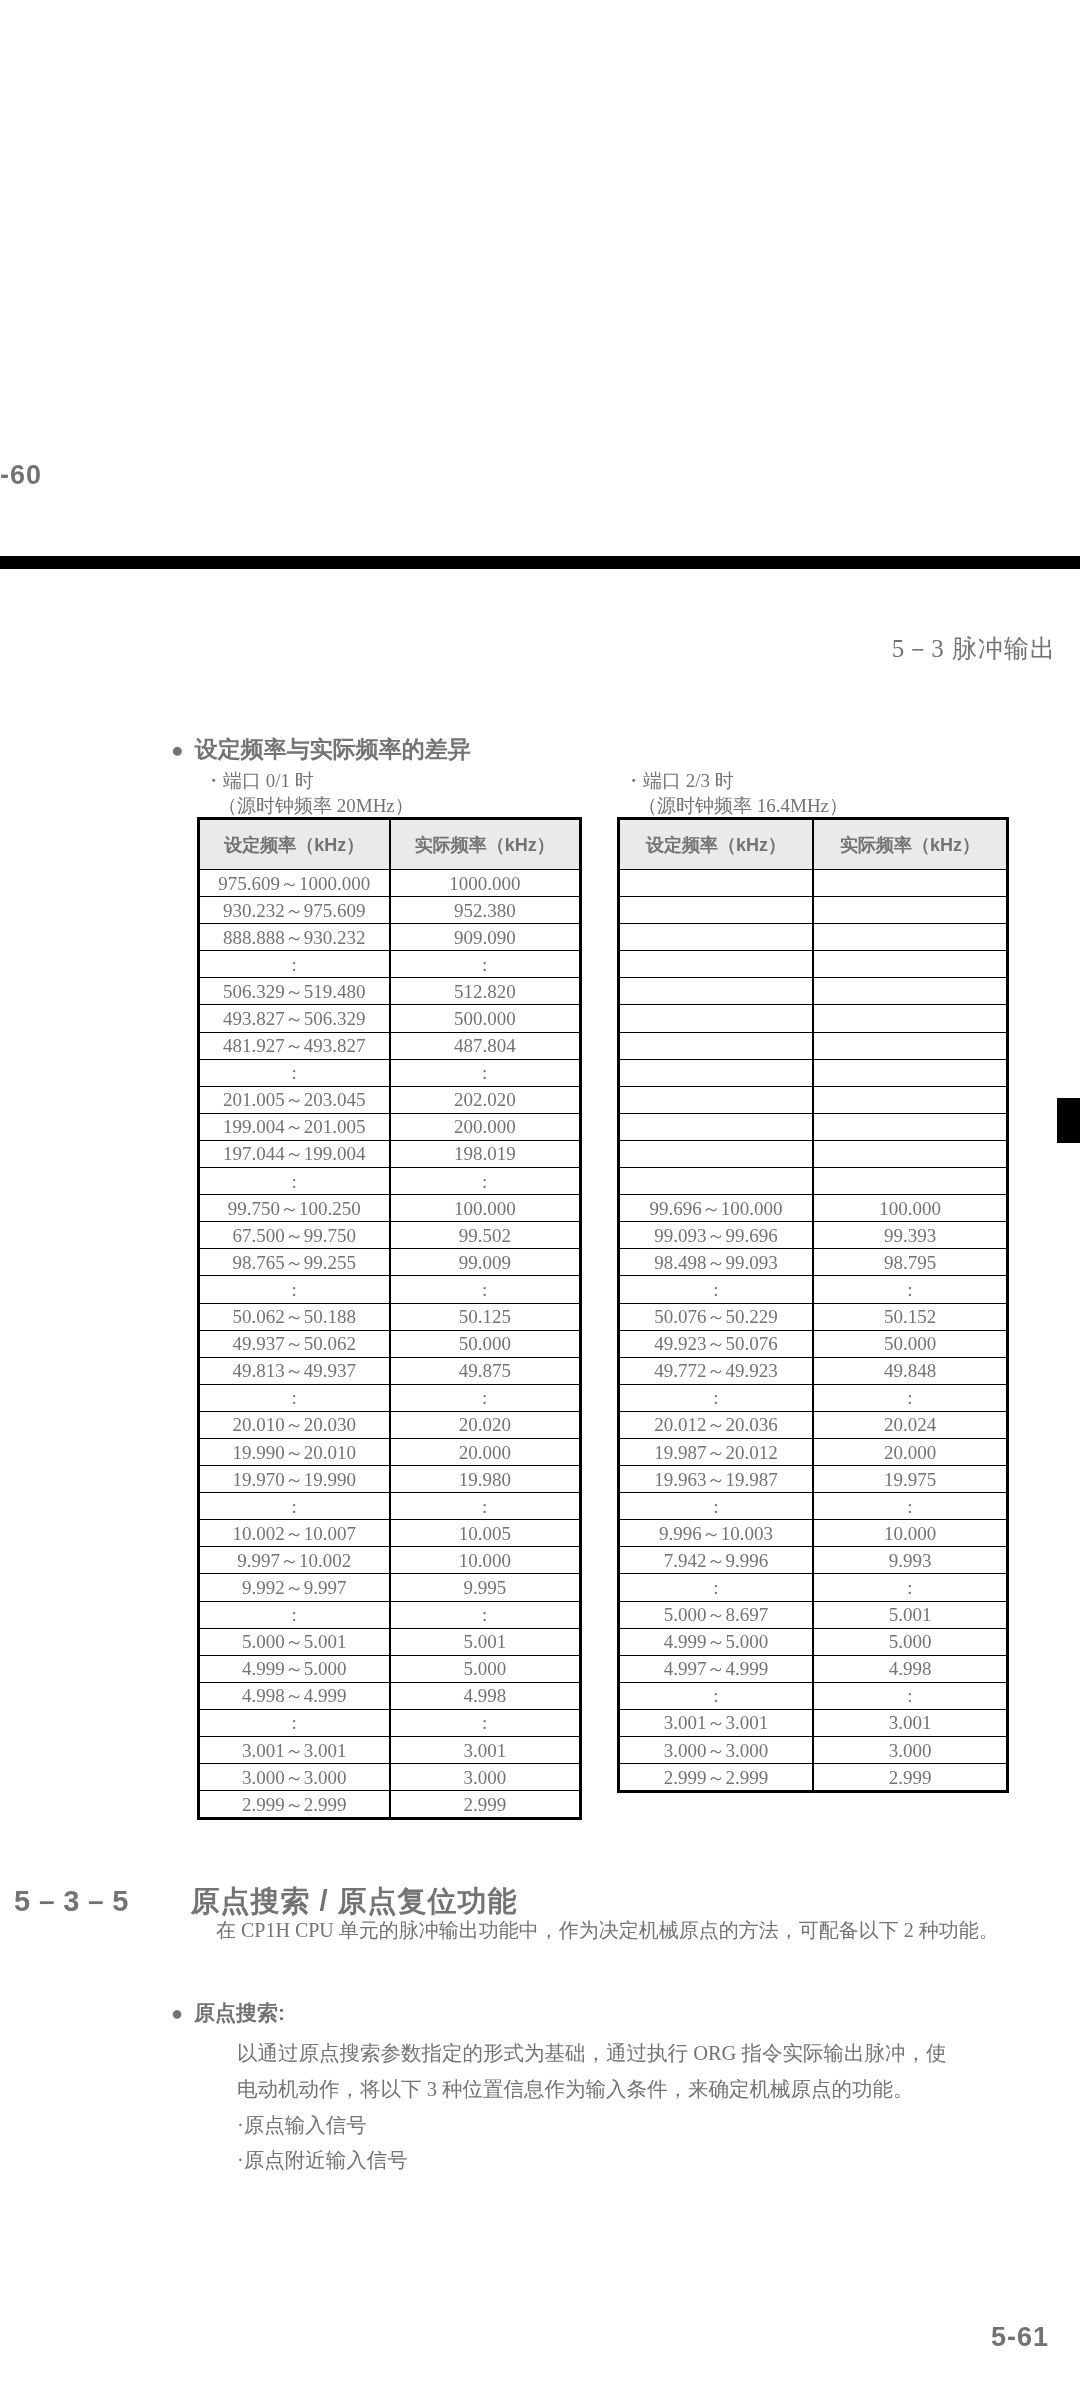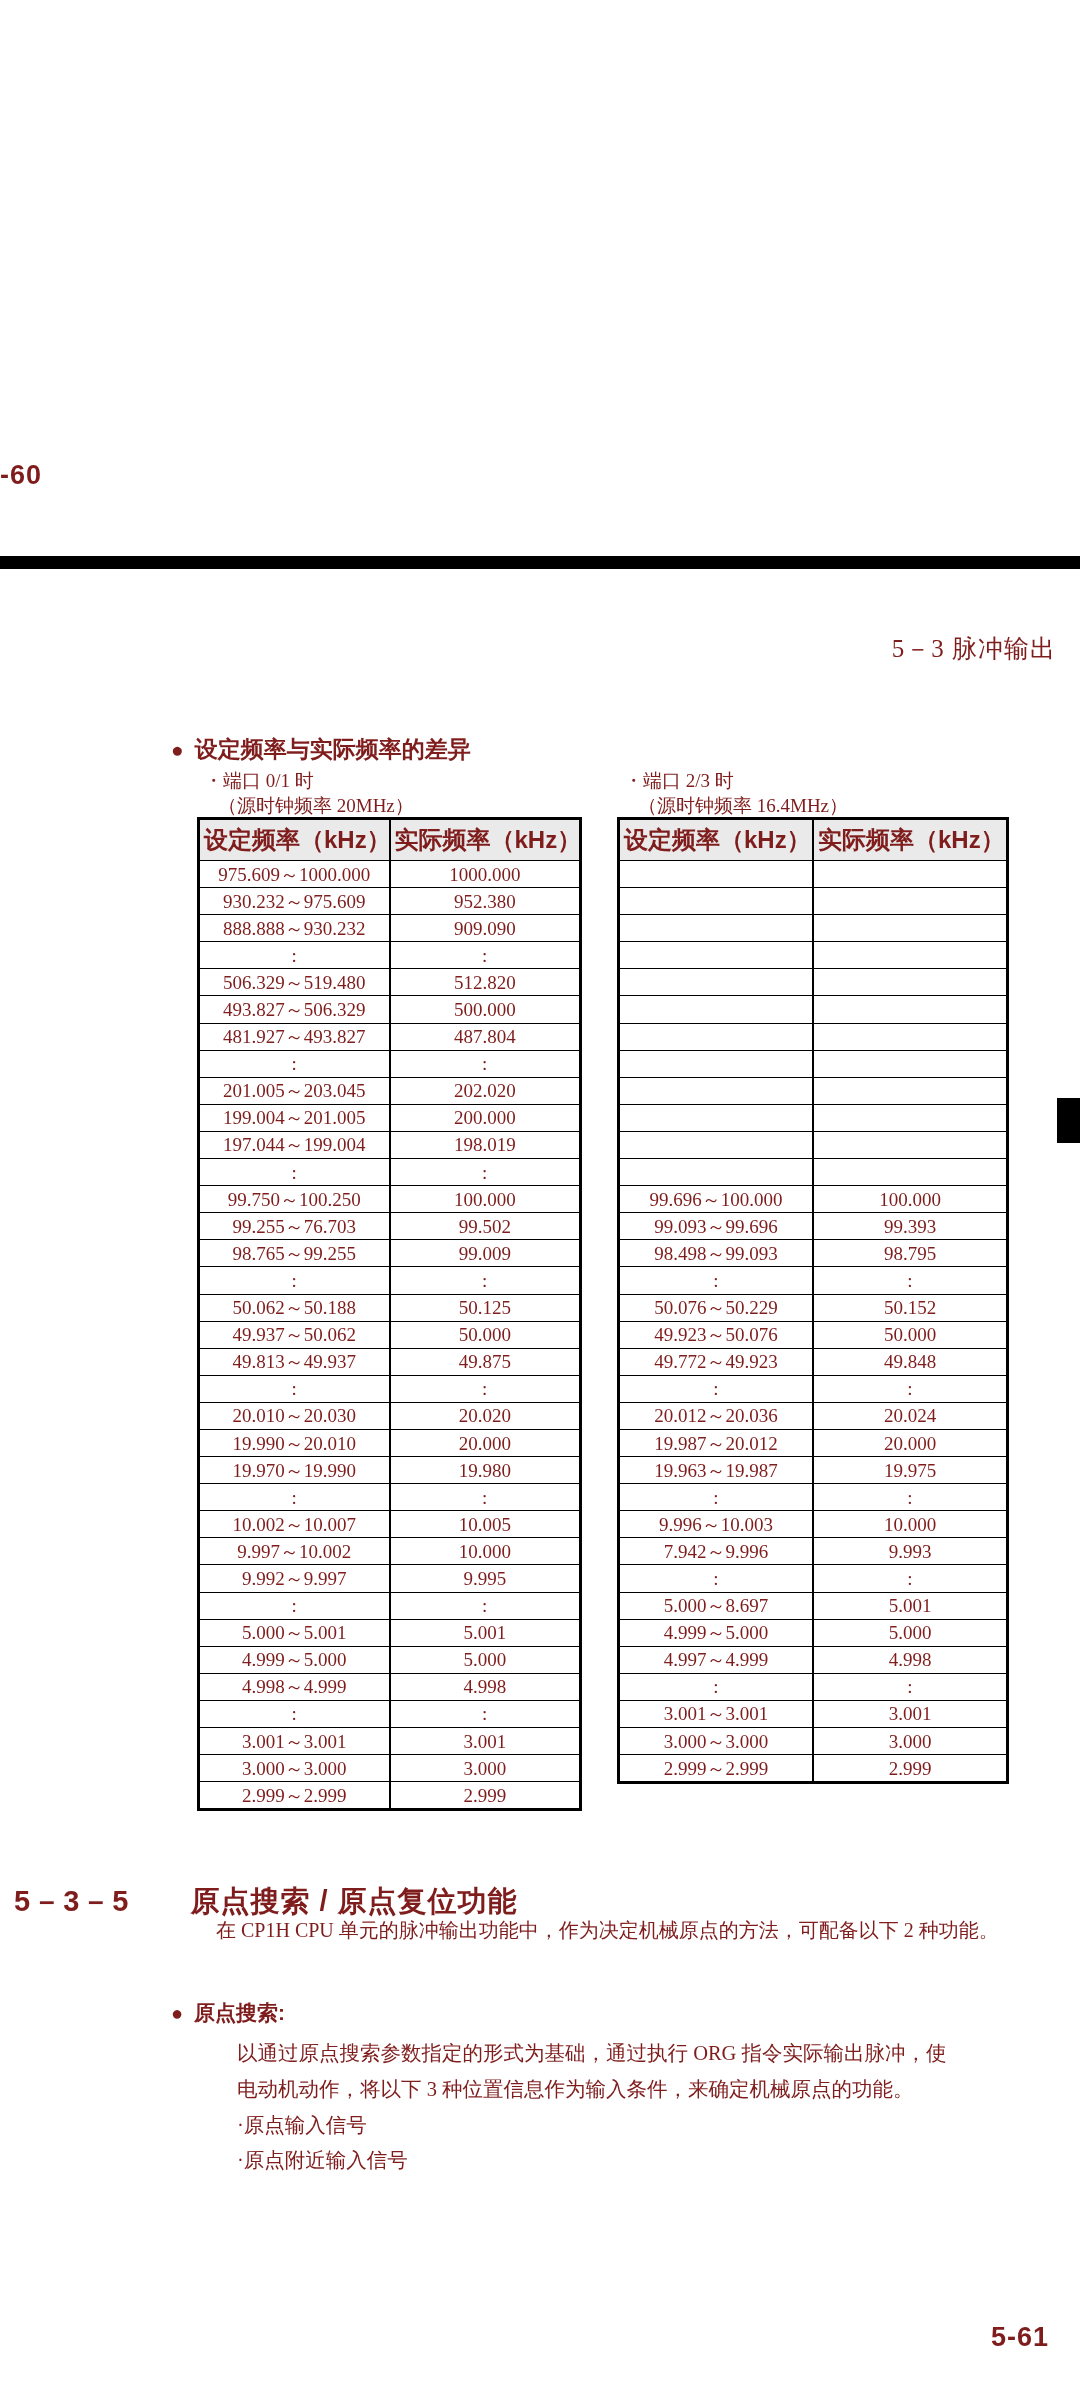--- a/index.html
+++ b/index.html
@@ -1,20 +1,20 @@
 <!DOCTYPE html>
 <html><head>
 <meta charset="utf-8">
 <style>
   html,body { margin:0; padding:0; background:#888; }
   #page {
     position:relative; width:1080px; height:2400px;
     background:#ffffff; overflow:hidden;
     font-family:"Liberation Serif","DejaVu Serif",serif;
-    color:#7f1d1d;
+    color:#737373;
   }
   .abs { position:absolute; }
 
   .page-num-top {
     left:0px; top:460px;
     font-family:"Liberation Sans","DejaVu Sans",sans-serif;
     font-weight:bold; font-size:27px; letter-spacing:1px;
   }
   .divider-bar { left:0; top:556px; width:1080px; height:13px; background:#000; }
 
@@ -33,22 +33,22 @@
   .clock-label { font-size:19px; white-space:nowrap; }
   #port-left   { left:204px; top:768px; }
   #clock-left  { left:218px; top:793px; }
   #port-right  { left:624px; top:768px; }
   #clock-right { left:638px; top:793px;text-align:center; }
 
   table.freq { border-collapse:collapse; table-layout:fixed; border:3px solid #000; }
   table.freq th {
     background:#eaeaea; height:25px;
     font-family:"Liberation Sans","DejaVu Sans",sans-serif;
-    font-weight:bold; font-size:24px;
-    border:1.6px solid #000; padding:4px; text-align:center; white-space:nowrap;
+    font-weight:bold; font-size:18px;
+    border:1.6px solid #000; padding:12px; text-align:center; white-space:nowrap;
   }
   table.freq td {
     height:26.1px; font-size:19px; line-height:1;
     border:1.6px solid #000; padding:0; text-align:center; white-space:nowrap;
   }
   table.freq th:first-child, table.freq td:first-child { border-right-width:2.2px; }
   #table-left  { left:197px; top:817px; width:385px; }
   #table-right { left:617px; top:817px; width:392px; }
 
   .page-tab { left:1057px; top:1098px; width:23px; height:45px; background:#000; }
@@ -149,21 +149,21 @@
         </tr>
         <tr>
           <td>:</td>
           <td>:</td>
         </tr>
         <tr>
           <td>99.750～100.250</td>
           <td>100.000</td>
         </tr>
         <tr>
-          <td>99.255～76.703</td>
+          <td>67.500～99.750</td>
           <td>99.502</td>
         </tr>
         <tr>
           <td>98.765～99.255</td>
           <td>99.009</td>
         </tr>
         <tr>
           <td>:</td>
           <td>:</td>
         </tr>

